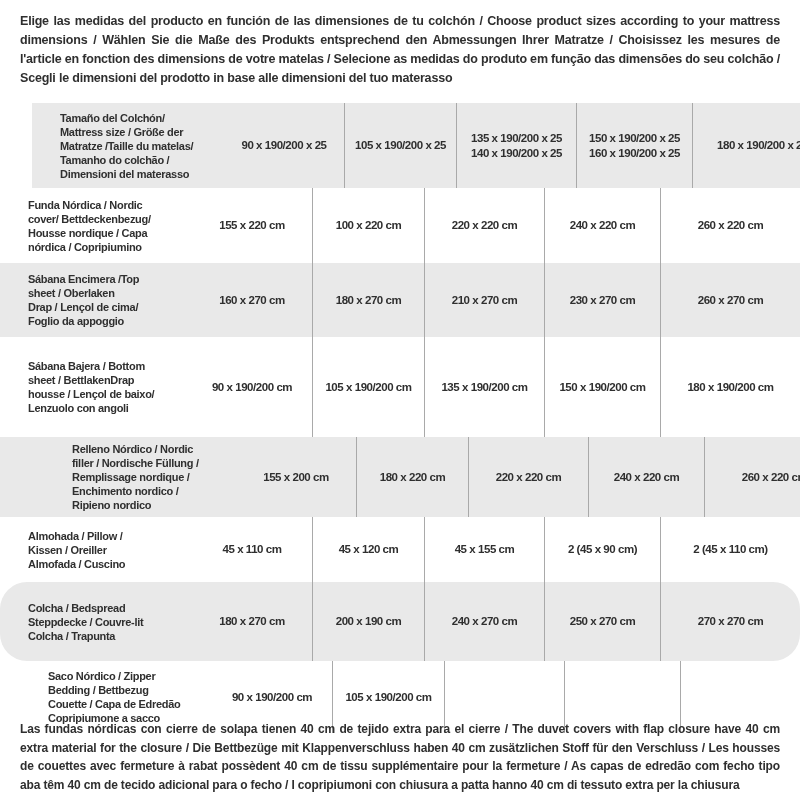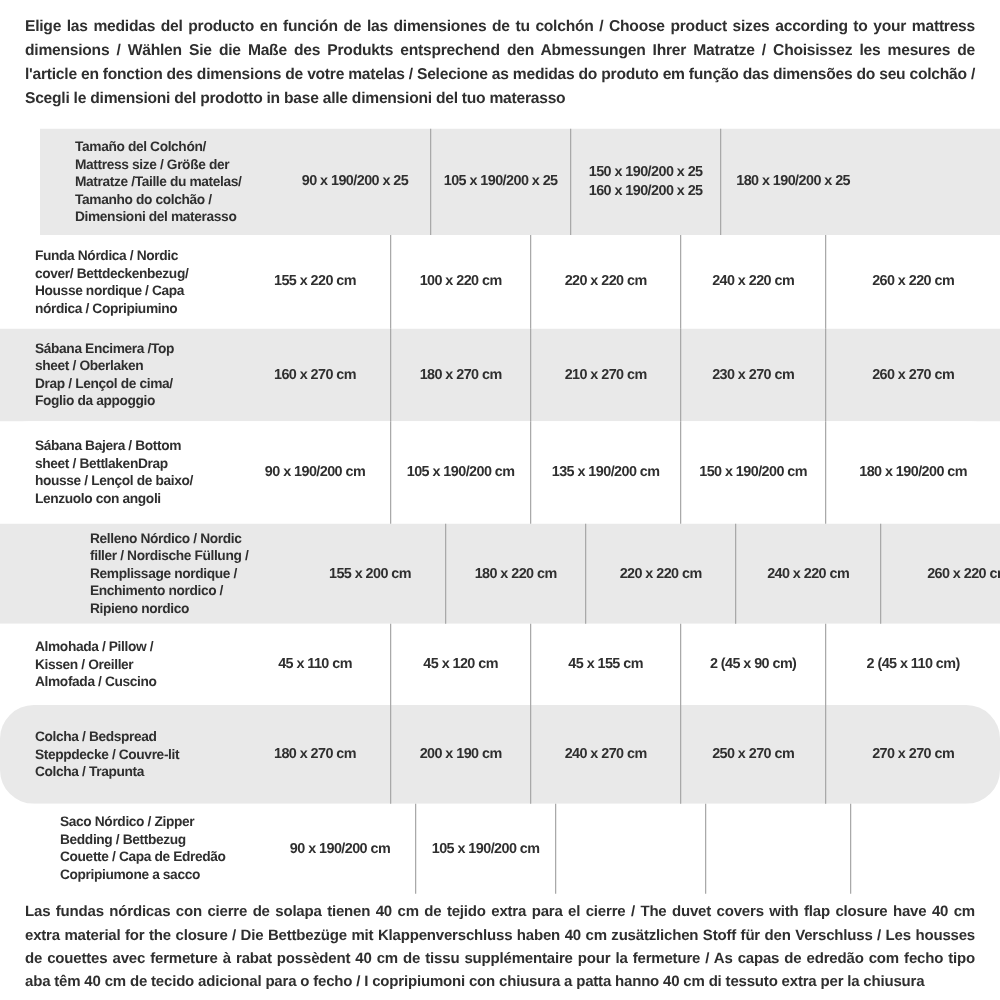--- a/index.html
+++ b/index.html
@@ -47,21 +47,21 @@
   .row {
     display: grid;
     grid-template-columns: 192px 120px 112px 120px 116px 140px;
     width: 800px;
     background: #ffffff;
   }
   .row.shade { background: var(--row-shade, #e9e9e9); }
   .r0 { height: 85px; margin-left: 32px; }
   .r1 { height: 75px; }
   .r2 { height: 74px; }
-  .r3 { height: 82px; border-radius: 23px; }
+  .r3 { height: 100px; border-radius: 23px; }
   .r4 { height: 80px; padding-left: 44px; }
   .r5 { height: 65px; }
   .r6 { height: 79px; border-radius: 27px; }
   .r7 { height: 72px; padding-left: 20px; }
   .cell {
     display: flex;
     align-items: center;
     justify-content: center;
     font-weight: 700;
     white-space: pre-line;
@@ -95,20 +95,22 @@
   <div class="size-table">
 
     <div class="row shade r0">
       <div class="cell label">Tamaño del Colchón/
 Mattress size / Größe der
 Matratze /Taille du matelas/
 Tamanho do colchão /
 Dimensioni del materasso</div>
       <div class="cell val">90 x 190/200 x 25</div>
       <div class="cell val sep">105 x 190/200 x 25</div>
+      <div class="cell val sep">135 x 190/200 x 25
+140 x 190/200 x 25</div>
       <div class="cell val sep">150 x 190/200 x 25
 160 x 190/200 x 25</div>
       <div class="cell val sep">180 x 190/200 x 25</div>
     </div>
 
     <div class="row r1">
       <div class="cell label">Funda Nórdica / Nordic
 cover/ Bettdeckenbezug/
 Housse nordique / Capa
 nórdica / Copripiumino</div>

